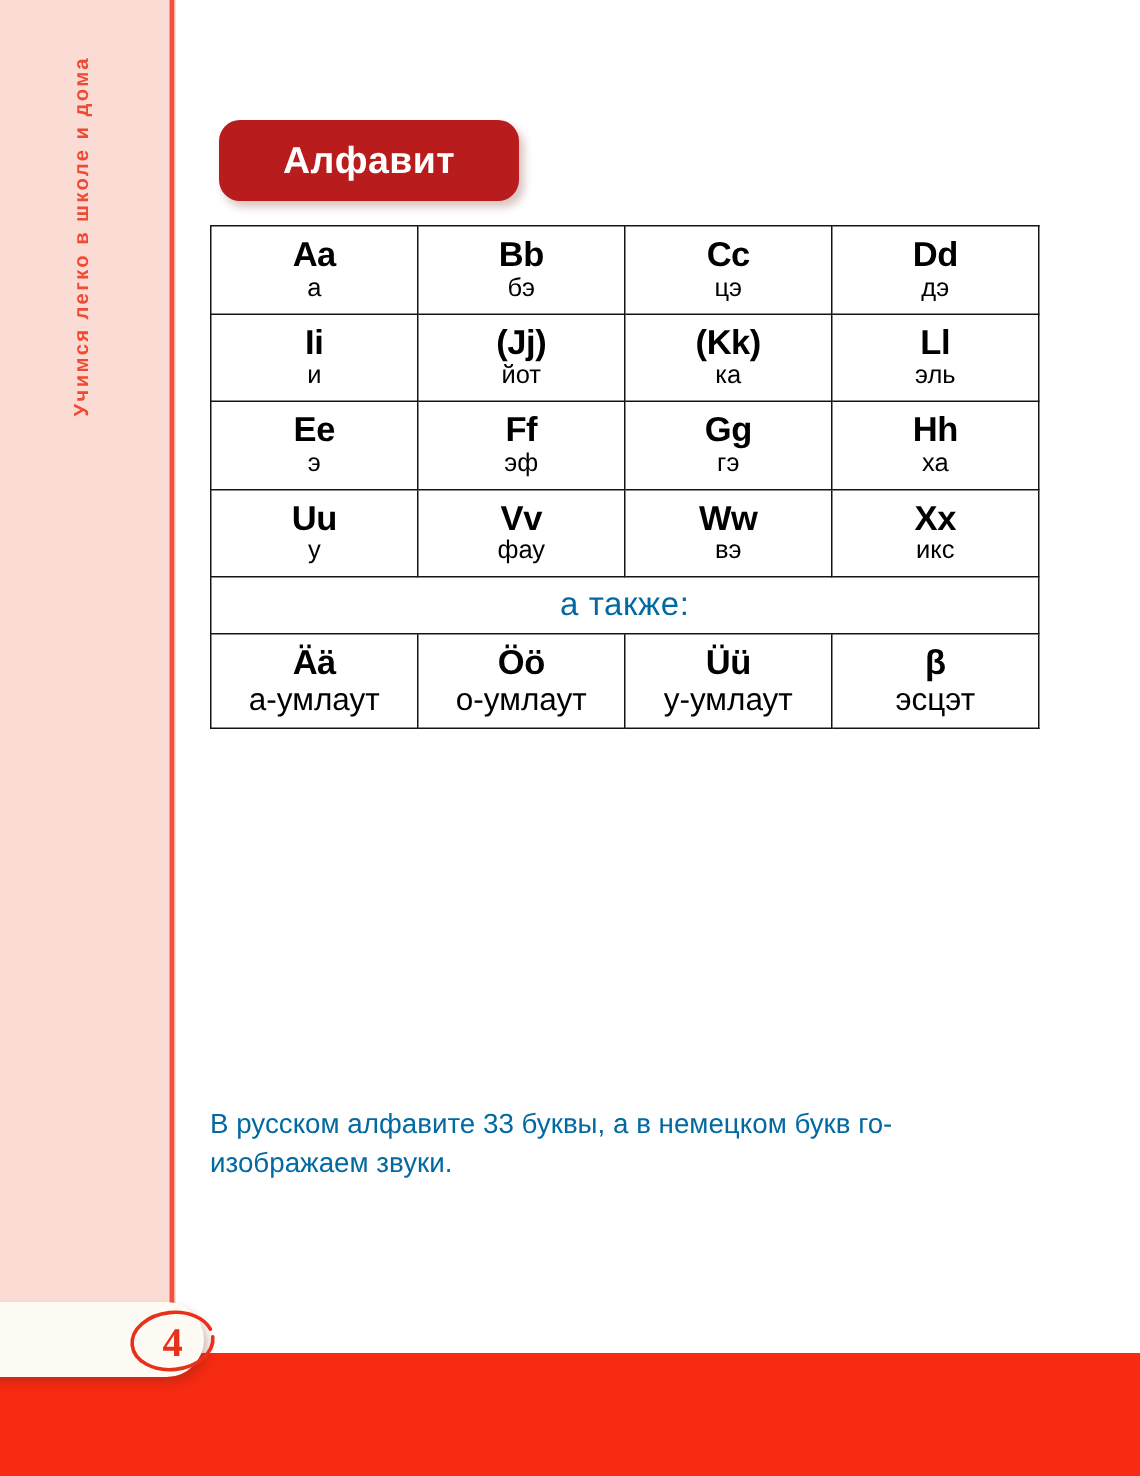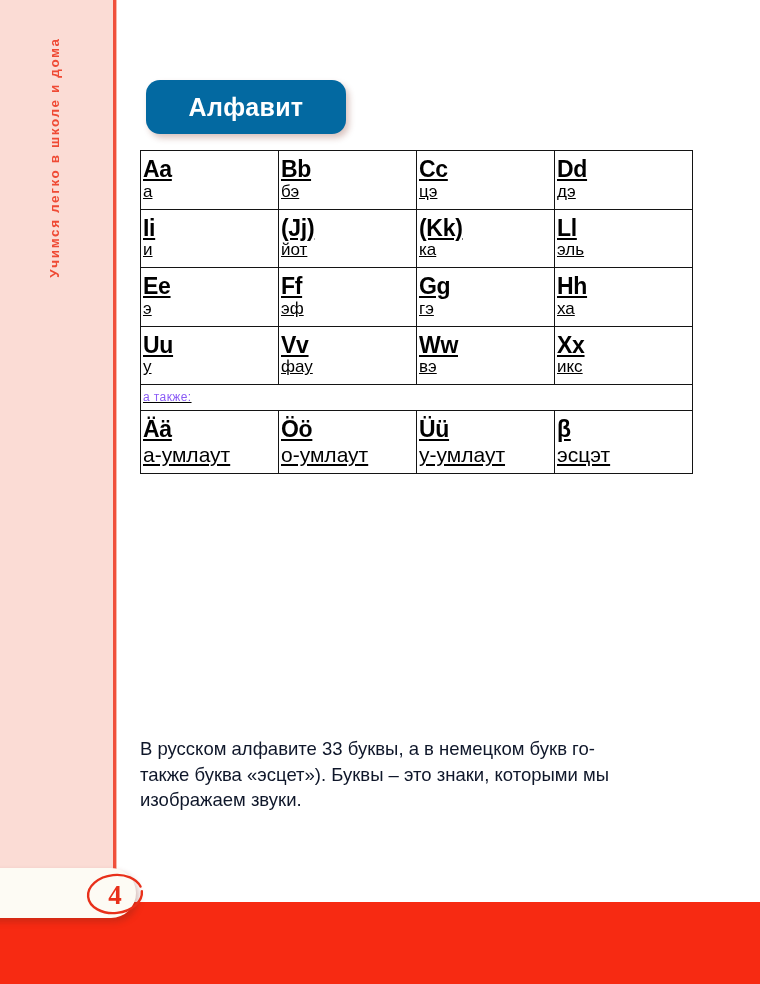--- a/index.html
+++ b/index.html
@@ -58,21 +58,21 @@
     white-space: nowrap;
   }
 
   
   .title-pill {
     position: absolute;
     left: 146px;
     top: 80px;
     width: 200px;
     height: 54px;
-    background: #0369a1;
+    background: #b91c1c;
     border-radius: 14px;
     box-shadow: 3px 4px 6px rgba(120, 40, 25, 0.28);
     display: flex;
     align-items: center;
     justify-content: center;
   }
   .title-pill-text {
     color: #ffffff;
     font-size: 25px;
     font-weight: bold;
@@ -83,23 +83,23 @@
   .alpha-table {
     position: absolute;
     left: 140px;
     top: 150px;
     width: 553px;
     border-collapse: collapse;
     table-layout: fixed;
   }
   .alpha-table td {
     border: 1.6px solid #141414;
+    text-align: center;
     padding: 6px 2px 7px 2px;
     vertical-align: middle;
-    text-decoration: underline;
   }
   .cell-letter {
     display: block;
     font-size: 23px;
     font-weight: bold;
     color: #000000;
     line-height: 1.08;
     letter-spacing: -0.3px;
   }
   .cell-name {
@@ -108,37 +108,37 @@
     font-weight: normal;
     color: #000000;
     line-height: 1.1;
     margin-top: 1px;
   }
   .row-also td {
     padding: 5px 2px 6px 2px;
   }
   .also-text {
     display: block;
-    font-size: 12px;
-    color: #8b5cf6;
+    font-size: 22px;
+    color: #0369a1;
     letter-spacing: 0.4px;
   }
   .umlaut-name {
     font-size: 21px;
   }
 
   
   .body-copy {
     position: absolute;
     left: 140px;
     top: 736px;
     width: 556px;
     font-size: 18.5px;
     line-height: 1.38;
-    color: #0f172a;
+    color: #0369a1;
   }
   .body-copy div {
     white-space: nowrap;
   }
 
   
   .bottom-band {
     position: absolute;
     left: 0;
     top: 902px;
@@ -286,21 +286,20 @@
           <span class="cell-letter">β</span>
           <span class="cell-name umlaut-name">эсцэт</span>
         </td>
       </tr>
 
     </tbody>
   </table>
 
   <div class="body-copy">
     <div>В русском алфавите 33 буквы, а в немецком букв го-</div>
-    <div>также буква «эсцет»). Буквы – это знаки, которыми мы</div>
     <div>изображаем  звуки.</div>
   </div>
 
   <div class="bottom-band"></div>
   <div class="page-badge"></div>
   <div class="page-num-wrap">
     <svg width="62" height="44" viewBox="0 0 62 44">
       <ellipse cx="31" cy="22" rx="27" ry="19" fill="none" stroke="#e8301a" stroke-width="2.4" stroke-linecap="round" stroke-dasharray="140 14" transform="rotate(-6 31 22)"></ellipse>
       <text x="31" y="32" text-anchor="middle" font-family="'Liberation Serif', serif" font-size="27" font-weight="bold" fill="#e8301a">4</text>
     </svg>

